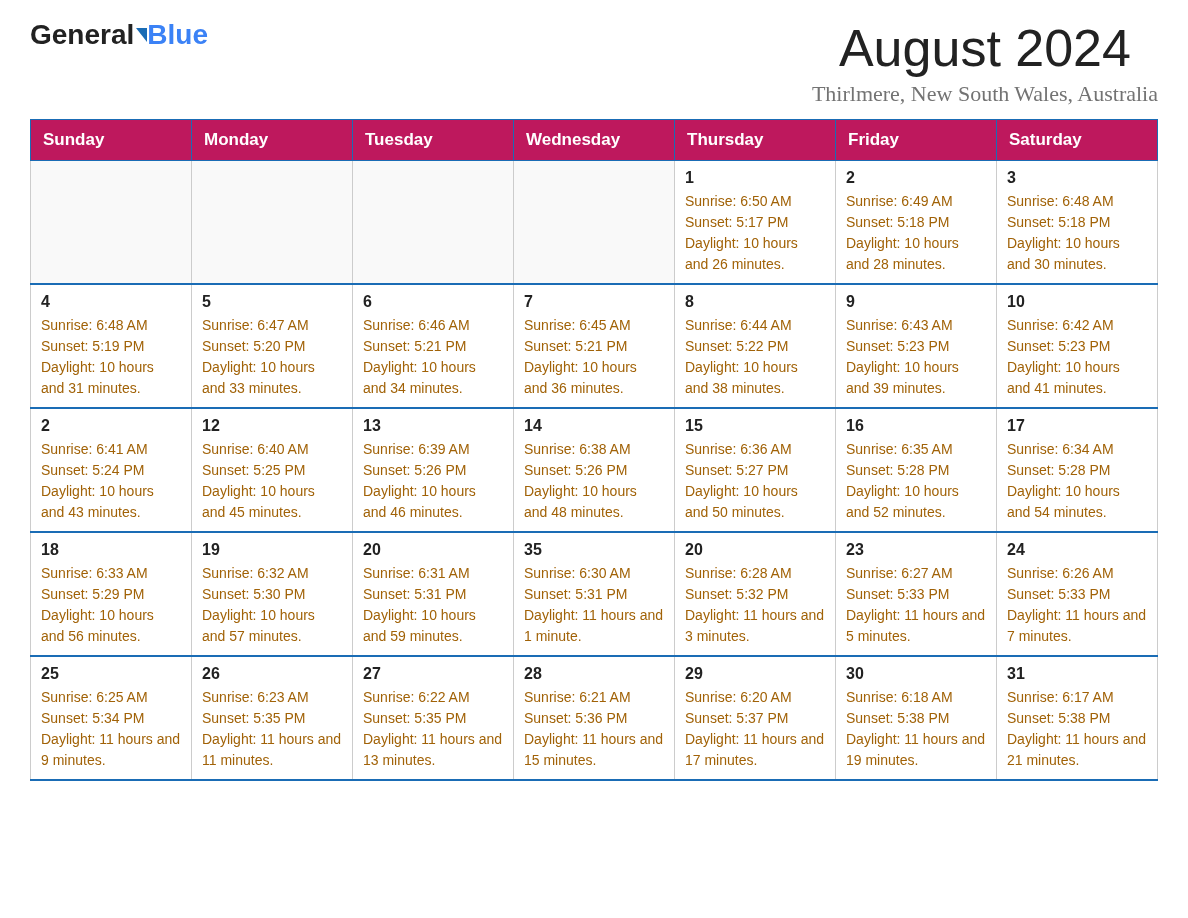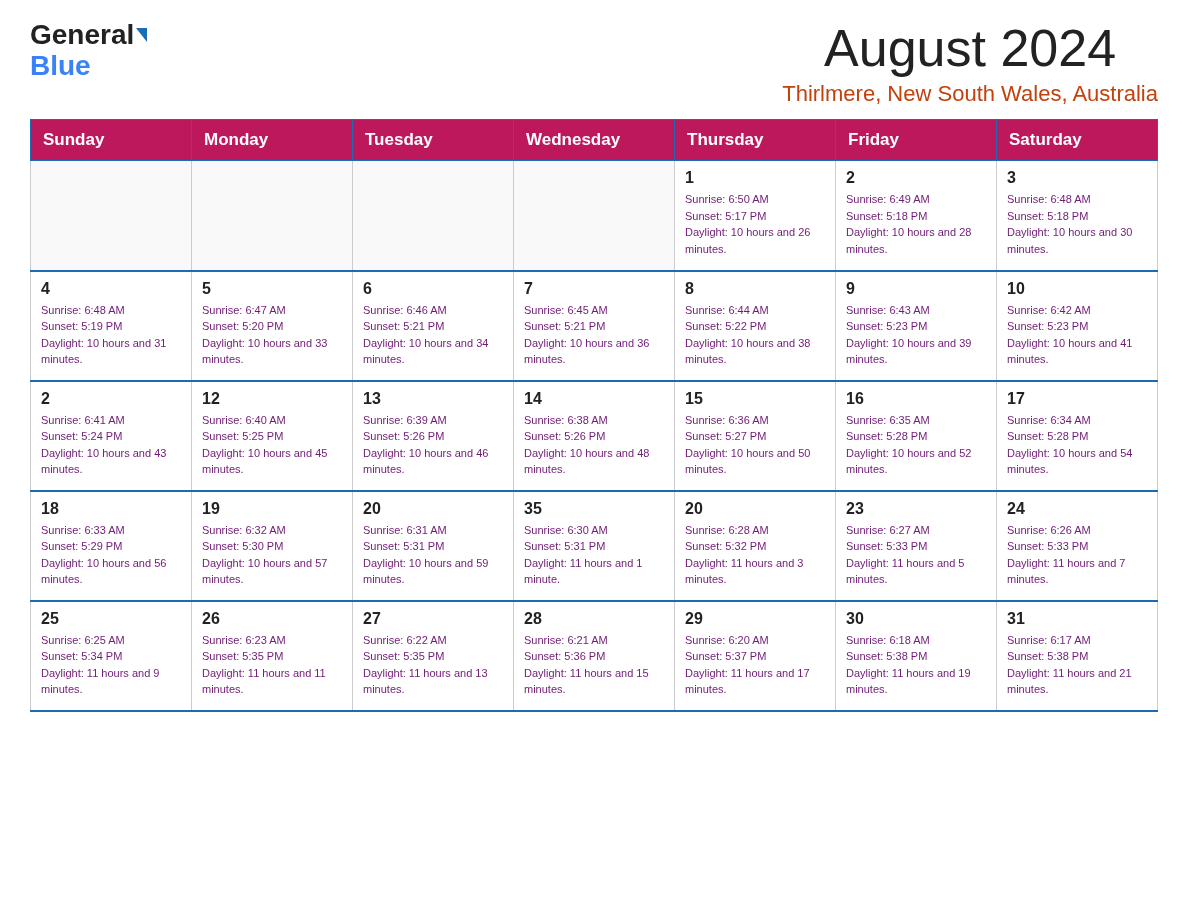--- a/index.html
+++ b/index.html
@@ -12,21 +12,21 @@
       padding: 20px 30px 30px 30px;
     }
     .header {
       display: flex;
       justify-content: space-between;
       align-items: flex-start;
       margin-bottom: 10px;
     }
     .logo {
       display: flex;
-      flex-direction: column;
+      flex-direction: row;
       align-items: flex-start;
     }
     .logo-text {
       font-size: 28px;
       font-weight: bold;
       color: #222;
       line-height: 1.1;
     }
     .logo-triangle {
       display: inline-block;
@@ -42,22 +42,23 @@
       text-align: center;
     }
     .month-title {
       font-size: 52px;
       font-weight: normal;
       color: #222;
       line-height: 1.1;
     }
     .location-title {
       font-size: 22px;
-      color: #c2410c;
+      color: #737373;
       margin-top: 4px;
+      font-family: Liberation Serif, serif;
     }
     table {
       width: 100%;
       border-collapse: collapse;
       margin-top: 12px;
     }
     thead tr th {
       background-color: #be185d;
       color: #fff;
       font-size: 17px;
@@ -76,22 +77,22 @@
       min-height: 90px;
       height: 110px;
     }
     .day-number {
       font-size: 16px;
       font-weight: bold;
       display: block;
       margin-bottom: 4px;
     }
     .day-info {
-      font-size: 11px;
-      color: #701a75;
+      font-size: 14px;
+      color: #a16207;
       line-height: 1.5;
     }
     tbody tr {
       border-bottom: 2px solid #1a6cb5;
     }
     .empty-cell {
       background: #f9f9f9;
     }
   </style>
 </head>

